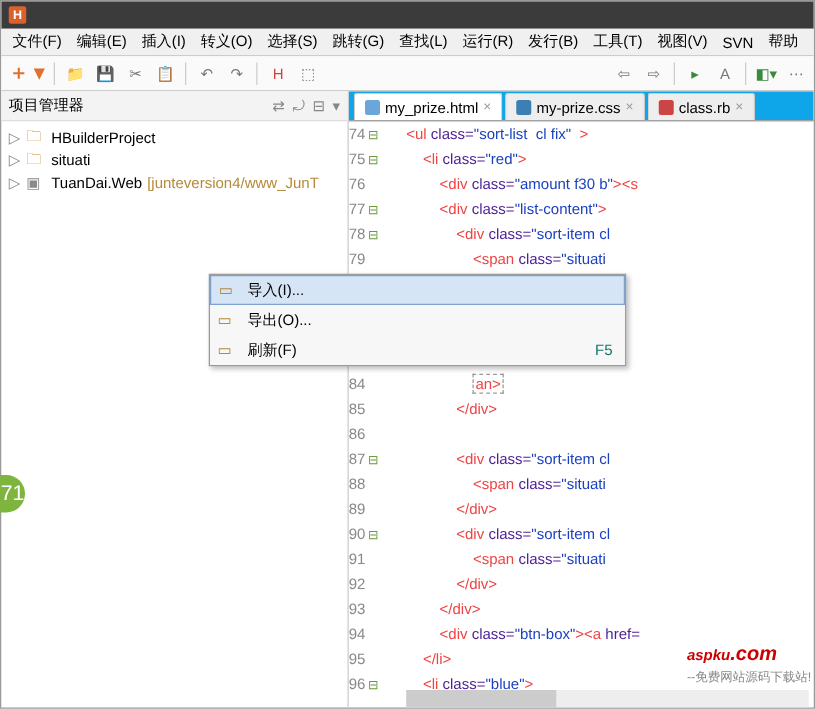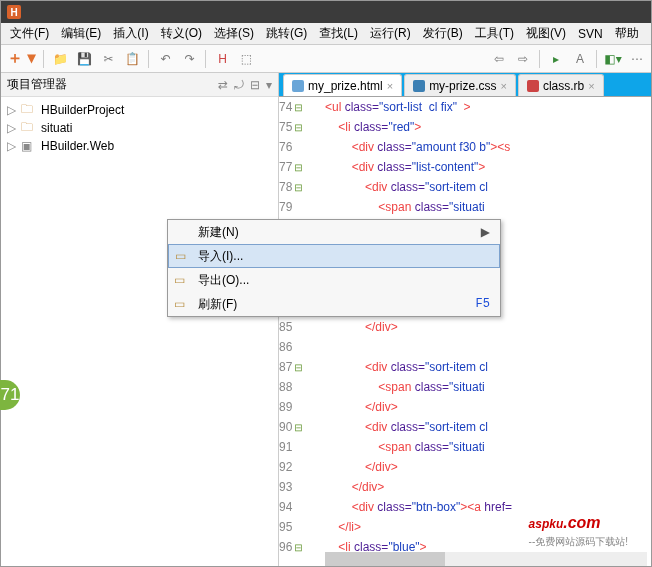--- a/index.html
+++ b/index.html
@@ -40,23 +40,23 @@
 .tag { color:#ef4444; }
 .attr { color:#4c1d95; }
 .str { color:#1a3fbf; }
 .txt { color:#000; }
 .sel { border:1px dashed #999; padding:0 1px; }
 .ctxmenu { position:absolute; left:167px; top:219px; width:334px; background:#f7f7f7; border:1px solid #9a9a9a; box-shadow:2px 2px 4px rgba(0,0,0,0.25); }
 .ctxmenu .row { height:24px; display:flex; align-items:center; padding:0 10px 0 30px; position:relative; }
 .ctxmenu .row:hover, .ctxmenu .row.hover { background:#d6e5f5; border:1px solid #7da2ce; padding:0 9px 0 29px; }
 .ctxmenu .row .ric { position:absolute; left:6px; width:16px; color:#b58a3a; }
 .ctxmenu .row .arrow { margin-left:auto; color:#555; }
-.ctxmenu .row .sc { margin-left:auto; color:#1d4ed8;font-family:Liberation Mono, monospace; }
+.ctxmenu .row .sc { margin-left:auto; color:#0f766e; }
 .badge { position:absolute; left:0; top:380px; width:20px; height:30px; background:#7db53f; color:#fff; border-radius:0 15px 15px 0; display:flex; align-items:center; justify-content:center; font-size:17px; }
-.watermark { position:absolute; right:24px; bottom:18px; font-family:Arial; font-weight:bold; font-style:italic; color:#c00; font-size:26px; }
+.watermark { position:absolute; right:3px; bottom:18px; font-family:Arial; font-weight:bold; font-style:italic; color:#c00; font-size:26px; }
 .watermark .k { color:#c00; }
 .watermark .sub { font-size:10px; color:#888; font-style:normal; font-weight:normal; display:block; text-align:right; }
 .scrollb { position:absolute; bottom:2px; left:46px; right:4px; height:14px; background:#eee; }
 .scrollb .thumb { position:absolute; left:0; width:120px; height:100%; background:#ccc; }
 </style>
 </head>
 <body>
 
 <div class="titlebar">
   <span class="hicon">H</span>
@@ -118,21 +118,22 @@
           <span>HBuilderProject</span>
         </div>
         <div class="node">
           <span class="tw">▷</span>
           <span class="fic">🗀</span>
           <span>situati</span>
         </div>
         <div class="node">
           <span class="tw">▷</span>
           <span class="gic">▣</span>
-          <span>HBuilder.Web</span> 
+          <span>TuanDai.Web</span> 
+          <span class="extra">[junteversion4/www_JunT</span>
         </div>
       </div>
   </div>
 
   <div class="editor">
     <div class="tabs" id="tabs">
         <div class="tab active">
           <span class="fi-html"></span>
           <span>my_prize.html</span>
           <span class="x">×</span>
@@ -150,24 +151,20 @@
       </div>
     <div class="code">
       <div class="gutter" id="gutter"><div class="ln">74<span class="fold">⊟</span></div><div class="ln">75<span class="fold">⊟</span></div><div class="ln">76<span class="fold"> </span></div><div class="ln">77<span class="fold">⊟</span></div><div class="ln">78<span class="fold">⊟</span></div><div class="ln">79<span class="fold"> </span></div><div class="ln">80<span class="fold"> </span></div><div class="ln">81<span class="fold"> </span></div><div class="ln">82<span class="fold"> </span></div><div class="ln">83<span class="fold"> </span></div><div class="ln">84<span class="fold"> </span></div><div class="ln">85<span class="fold"> </span></div><div class="ln">86<span class="fold"> </span></div><div class="ln">87<span class="fold">⊟</span></div><div class="ln">88<span class="fold"> </span></div><div class="ln">89<span class="fold"> </span></div><div class="ln">90<span class="fold">⊟</span></div><div class="ln">91<span class="fold"> </span></div><div class="ln">92<span class="fold"> </span></div><div class="ln">93<span class="fold"> </span></div><div class="ln">94<span class="fold"> </span></div><div class="ln">95<span class="fold"> </span></div><div class="ln">96<span class="fold">⊟</span></div></div>
       <div class="codetext" id="codetext"><div class="cl"><span class="tag">&lt;ul </span><span class="attr">class=</span><span class="str">"sort-list  cl fix"</span><span class="tag">  &gt;</span></div><div class="cl">    <span class="tag">&lt;li </span><span class="attr">class=</span><span class="str">"red"</span><span class="tag">&gt;</span></div><div class="cl">        <span class="tag">&lt;div </span><span class="attr">class=</span><span class="str">"amount f30 b"</span><span class="tag">&gt;&lt;s</span></div><div class="cl">        <span class="tag">&lt;div </span><span class="attr">class=</span><span class="str">"list-content"</span><span class="tag">&gt;</span></div><div class="cl">            <span class="tag">&lt;div </span><span class="attr">class=</span><span class="str">"sort-item cl</span></div><div class="cl">                <span class="tag">&lt;span </span><span class="attr">class=</span><span class="str">"situati</span></div><div class="cl">                <span class="tag">n </span><span class="attr">class=</span><span class="str">"text z1</span></div><div class="cl">                    <span class="txt">投资单笔满100</span></div><div class="cl">                    <span class="txt">适用于微团贷</span></div><div class="cl"></div><div class="cl">                <span class="sel tag">an&gt;</span></div><div class="cl">            <span class="tag">&lt;/div&gt;</span></div><div class="cl"></div><div class="cl">            <span class="tag">&lt;div </span><span class="attr">class=</span><span class="str">"sort-item cl</span></div><div class="cl">                <span class="tag">&lt;span </span><span class="attr">class=</span><span class="str">"situati</span></div><div class="cl">            <span class="tag">&lt;/div&gt;</span></div><div class="cl">            <span class="tag">&lt;div </span><span class="attr">class=</span><span class="str">"sort-item cl</span></div><div class="cl">                <span class="tag">&lt;span </span><span class="attr">class=</span><span class="str">"situati</span></div><div class="cl">            <span class="tag">&lt;/div&gt;</span></div><div class="cl">        <span class="tag">&lt;/div&gt;</span></div><div class="cl">        <span class="tag">&lt;div </span><span class="attr">class=</span><span class="str">"btn-box"</span><span class="tag">&gt;&lt;a </span><span class="attr">href=</span></div><div class="cl">    <span class="tag">&lt;/li&gt;</span></div><div class="cl">    <span class="tag">&lt;li </span><span class="attr">class=</span><span class="str">"blue"</span><span class="tag">&gt;</span></div></div>
       <div class="scrollb"><div class="thumb"></div></div>
     </div>
   </div>
 </div>
 
 <div class="ctxmenu" id="ctxmenu">
-    <div class="row">
-      <span>新建(N)</span>
-      <span class="arrow">▶</span>
-    </div>
     <div class="row hover">
       <span class="ric">▭</span>
       <span>导入(I)...</span>
     </div>
     <div class="row">
       <span class="ric">▭</span>
       <span>导出(O)...</span>
     </div>
     <div class="row">
       <span class="ric">▭</span>

